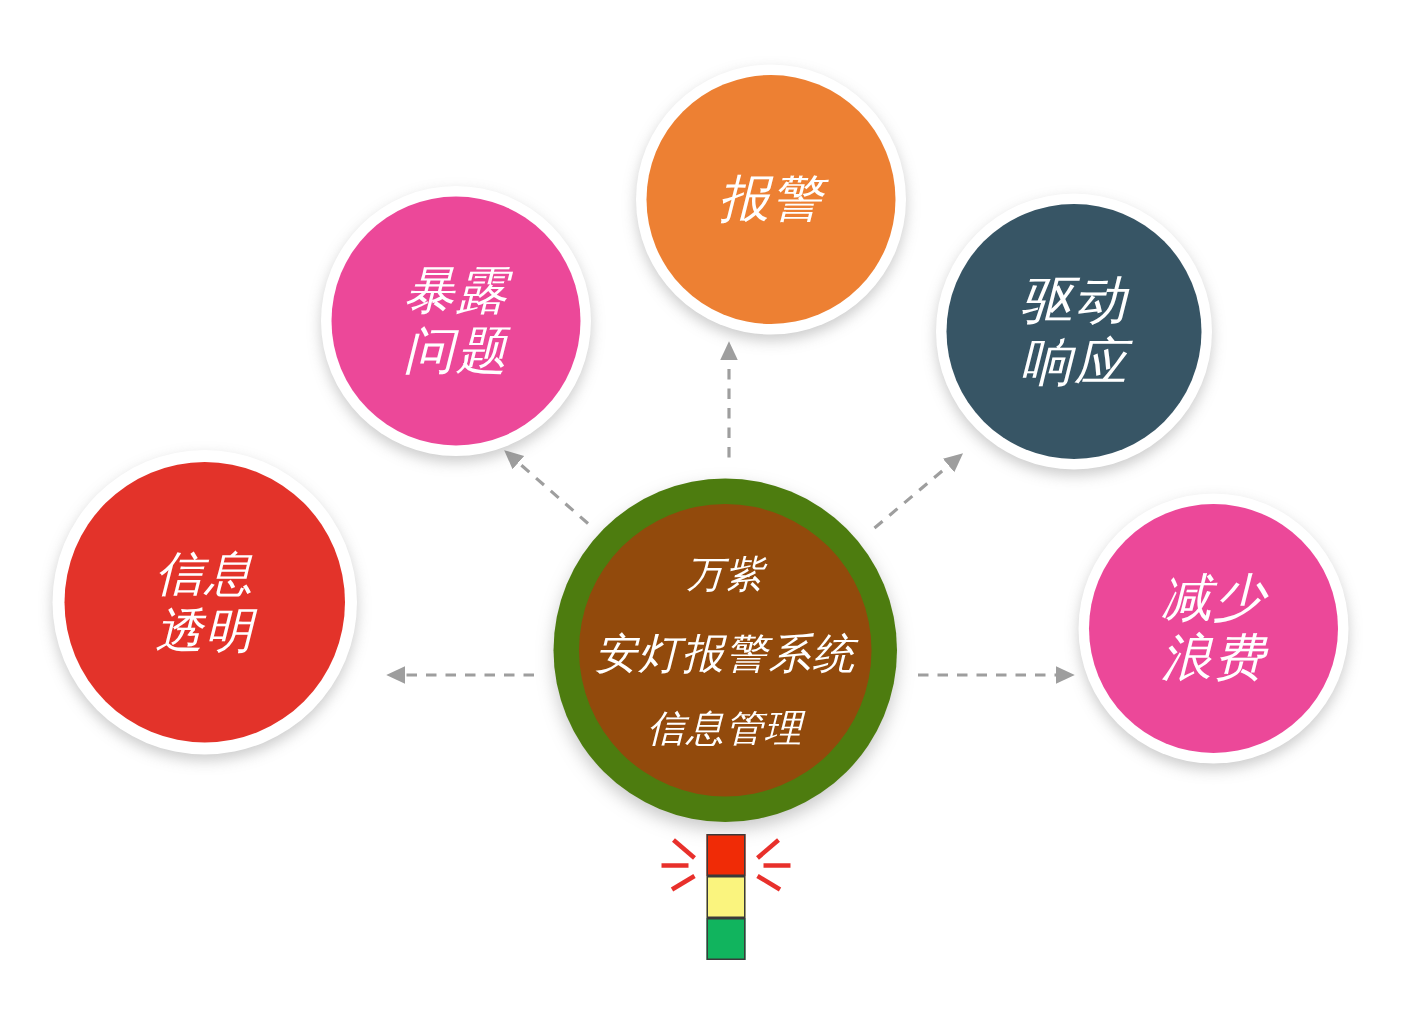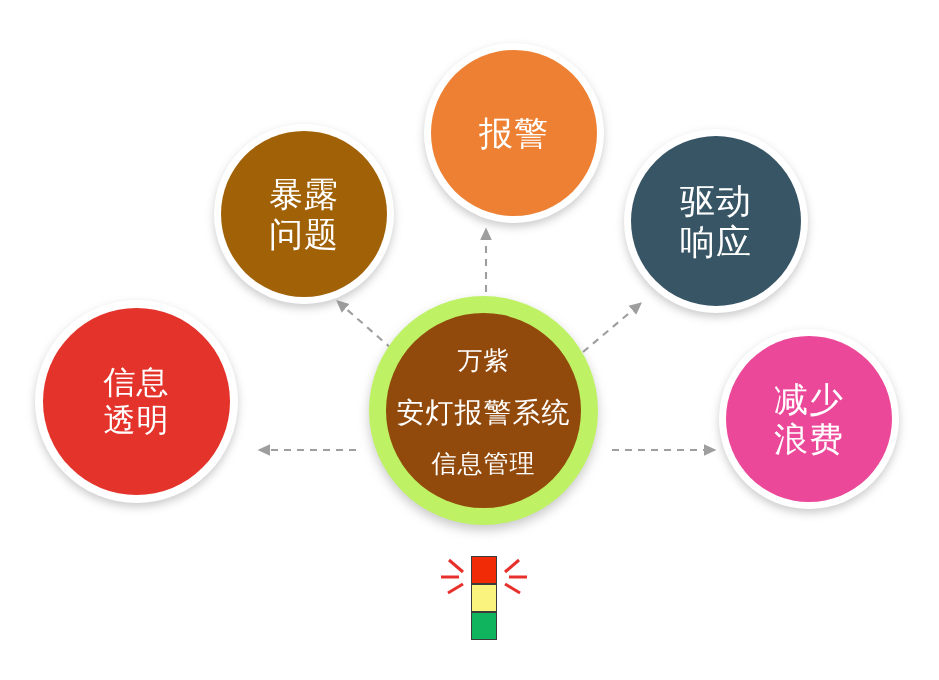--- a/index.html
+++ b/index.html
@@ -37,36 +37,37 @@
   }
   .node .disc {
     border-radius: 50%;
     display: flex;
     flex-direction: column;
     align-items: center;
     justify-content: center;
     box-sizing: border-box;
     width: 100%;
     height: 100%;
+    font-style: italic;
   }
   .node .label {
     color: #ffffff;
     text-align: center;
     line-height: 1.18;
     letter-spacing: 1px;
     white-space: nowrap;
   }
   .node .label .ln { display: block; }
 
   
   #node-center {
-    left: 369px; top: 296px;
+    left: 369px; top: 319px;
     width: 229px; height: 229px;
     padding: 17px;
-    background: #bef264;
+    background: #4d7c0f;
     box-shadow: 0 5px 11px rgba(120,120,120,0.40);
     align-items: flex-end;
   }
   #node-center .disc { background: #924A0C; }
   #node-center .label {
     line-height: 1.0;
     display: flex;
     flex-direction: column;
     justify-content: center;
     height: 100%;
@@ -83,21 +84,21 @@
     padding: 7px;
   }
   #node-top .disc { background: #ED8033; }
   #node-top .label { font-size: 34px; }
 
   #node-upleft {
     left: 214px; top: 124px;
     width: 180px; height: 180px;
     padding: 7px;
   }
-  #node-upleft .disc { background: #a16207; }
+  #node-upleft .disc { background: #ec4899; }
   #node-upleft .label { font-size: 34px; }
 
   #node-upright {
     left: 624px; top: 129px;
     width: 184px; height: 184px;
     padding: 7px;
   }
   #node-upright .disc { background: #375565; }
   #node-upright .label { font-size: 35px; }
 

